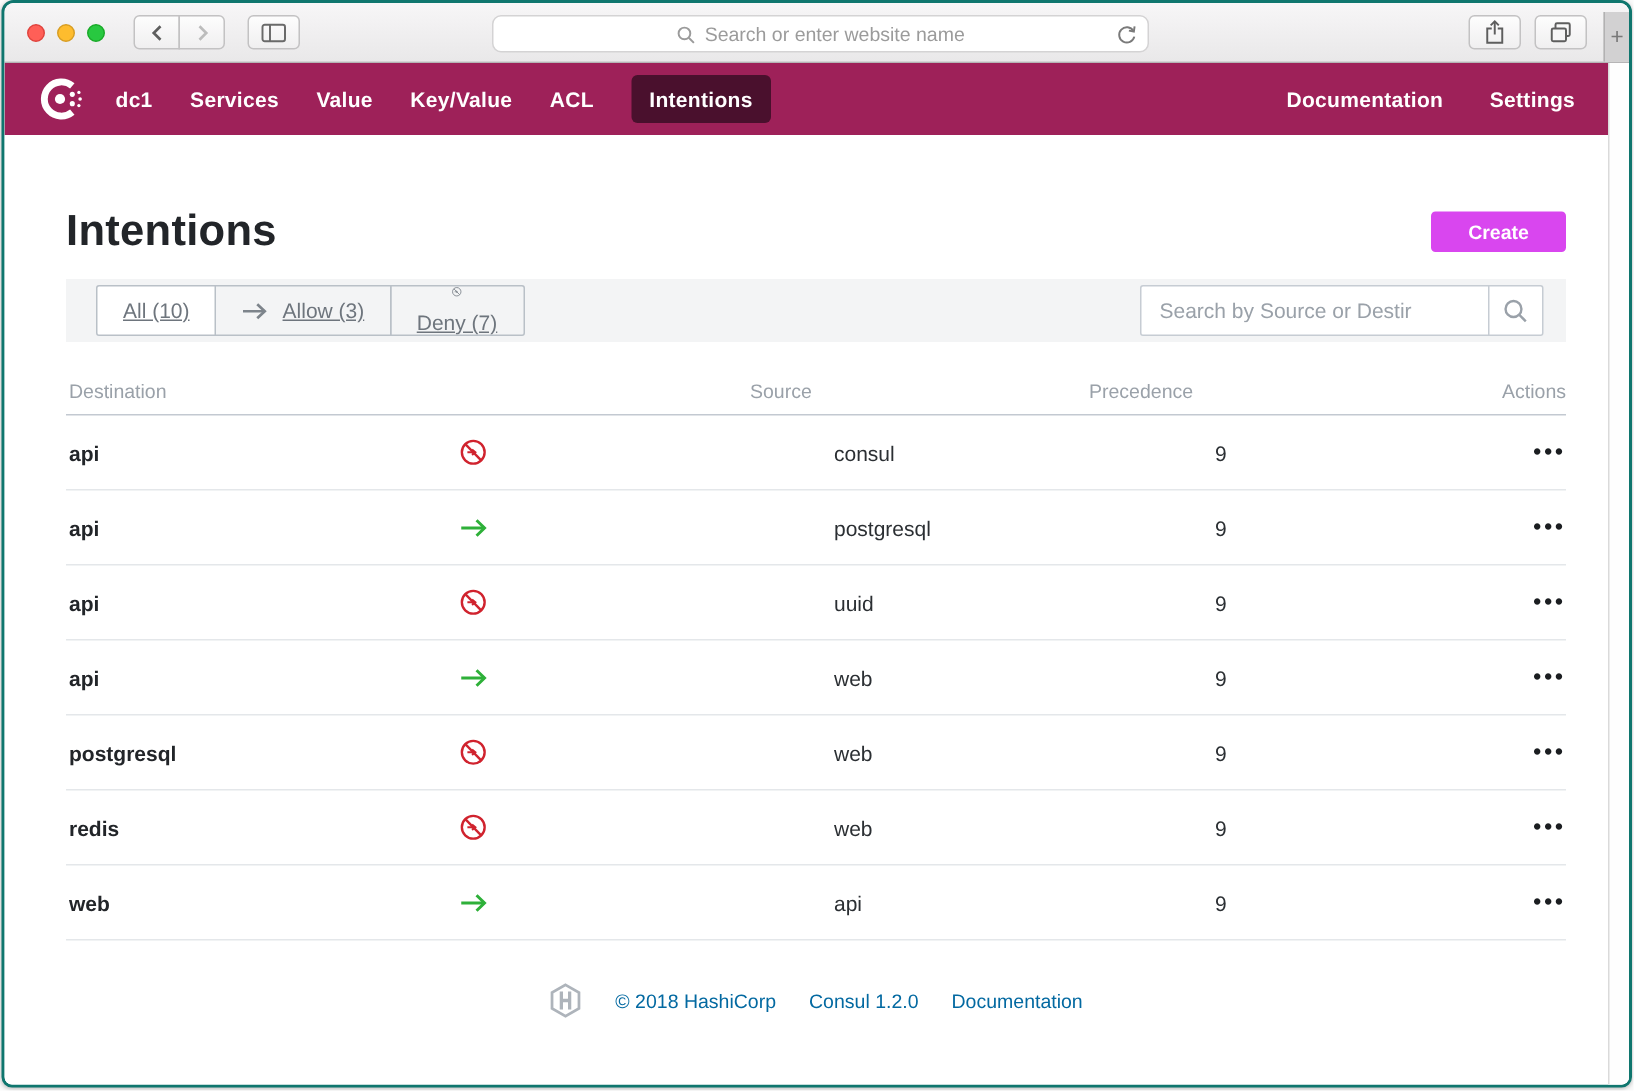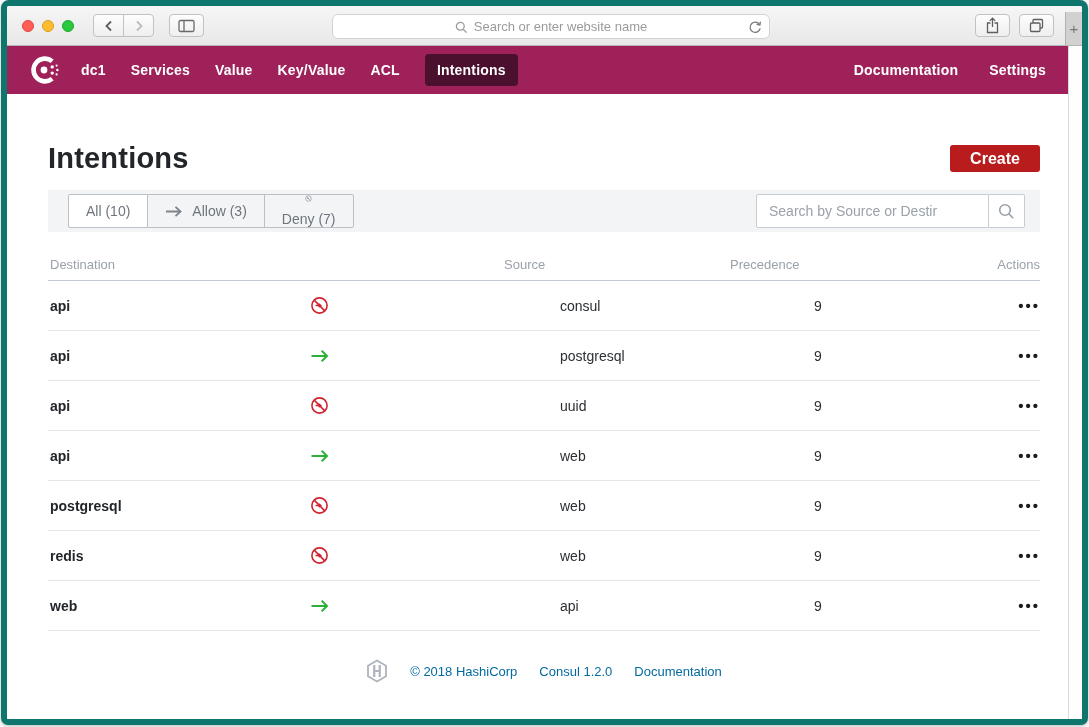--- a/index.html
+++ b/index.html
@@ -3,21 +3,21 @@
 <meta charset="utf-8">
 <style>
   * { box-sizing: border-box; margin: 0; padding: 0; }
   html,body { width:1089px; height:727px; }
   body {
     font-family: "Liberation Sans", "DejaVu Sans", sans-serif;
     background:#fafafa;
   }
   .window {
     position:relative; width:1087px; height:725px; margin:0 1px 2px 1px;
-    border:6px solid #0f766e; border-radius:8px 8px 7px 7px; overflow:hidden;
+    border:2px solid #0f766e; border-radius:8px 8px 7px 7px; overflow:hidden;
     background:#fff; box-shadow:0 1px 3px rgba(0,0,0,.25);
   }
 
   
   .chrome {
     position:relative; height:40px; padding:0 12px;
     background:linear-gradient(180deg,#f7f6f7,#e9e8e9);
     border-bottom:1px solid #b6b5b6;
     display:flex; align-items:center;
   }
@@ -70,34 +70,34 @@
     cursor:default; white-space:nowrap;
   }
   .nav-item.active { background:#4a102d; padding:8px 12px; border-radius:4px; }
   .nav-right { margin-left:auto; display:flex; gap:31px; }
 
   
   main { margin-right:14px; padding:0 28px 0 41px; }
   .title-row { display:flex; align-items:center; justify-content:space-between; margin-top:48px; }
   h1 { font-size:29px; font-weight:700; color:#222529; letter-spacing:.2px; }
   .create-btn {
-    width:90px; height:27px; background:#b91c1c; color:#fff; border:none;
-    border-radius:3px; font-size:16px; font-weight:700; cursor:pointer;
+    width:90px; height:27px; background:#d946ef; color:#fff; border:none;
+    border-radius:3px; font-size:13px; font-weight:700; cursor:pointer;
   }
 
   .filter-band {
     margin-top:15px; height:42px; background:#f3f4f5;
     display:flex; align-items:center; justify-content:space-between;
     padding:0 15px 0 20px;
   }
   .filters { display:flex; }
   .filter-btn {
     height:34px; padding:0 17px; border:1px solid #b9c0c7; background:transparent;
     color:#6e757d; font-size:14px; display:flex; align-items:center; gap:9px;
-    margin-left:-1px; cursor:pointer; white-space:nowrap;
+    margin-left:-1px; cursor:pointer; white-space:nowrap;text-decoration:underline;
   }
   .filter-btn:first-child { border-radius:2px 0 0 2px; margin-left:0; }
   .filter-btn:last-child  { border-radius:0 2px 2px 0;flex-direction:column; }
   .filter-btn.active { background:#fff; position:relative; z-index:1; }
   .search-box { display:flex; height:34px; }
   .search-input {
     width:233px; border:1px solid #c6ccd3; background:#fff; padding:0 12px;
     font-size:14px; color:#40454b; border-radius:2px 0 0 2px; outline:none;
     font-family:"Liberation Sans","DejaVu Sans",sans-serif;
   }

